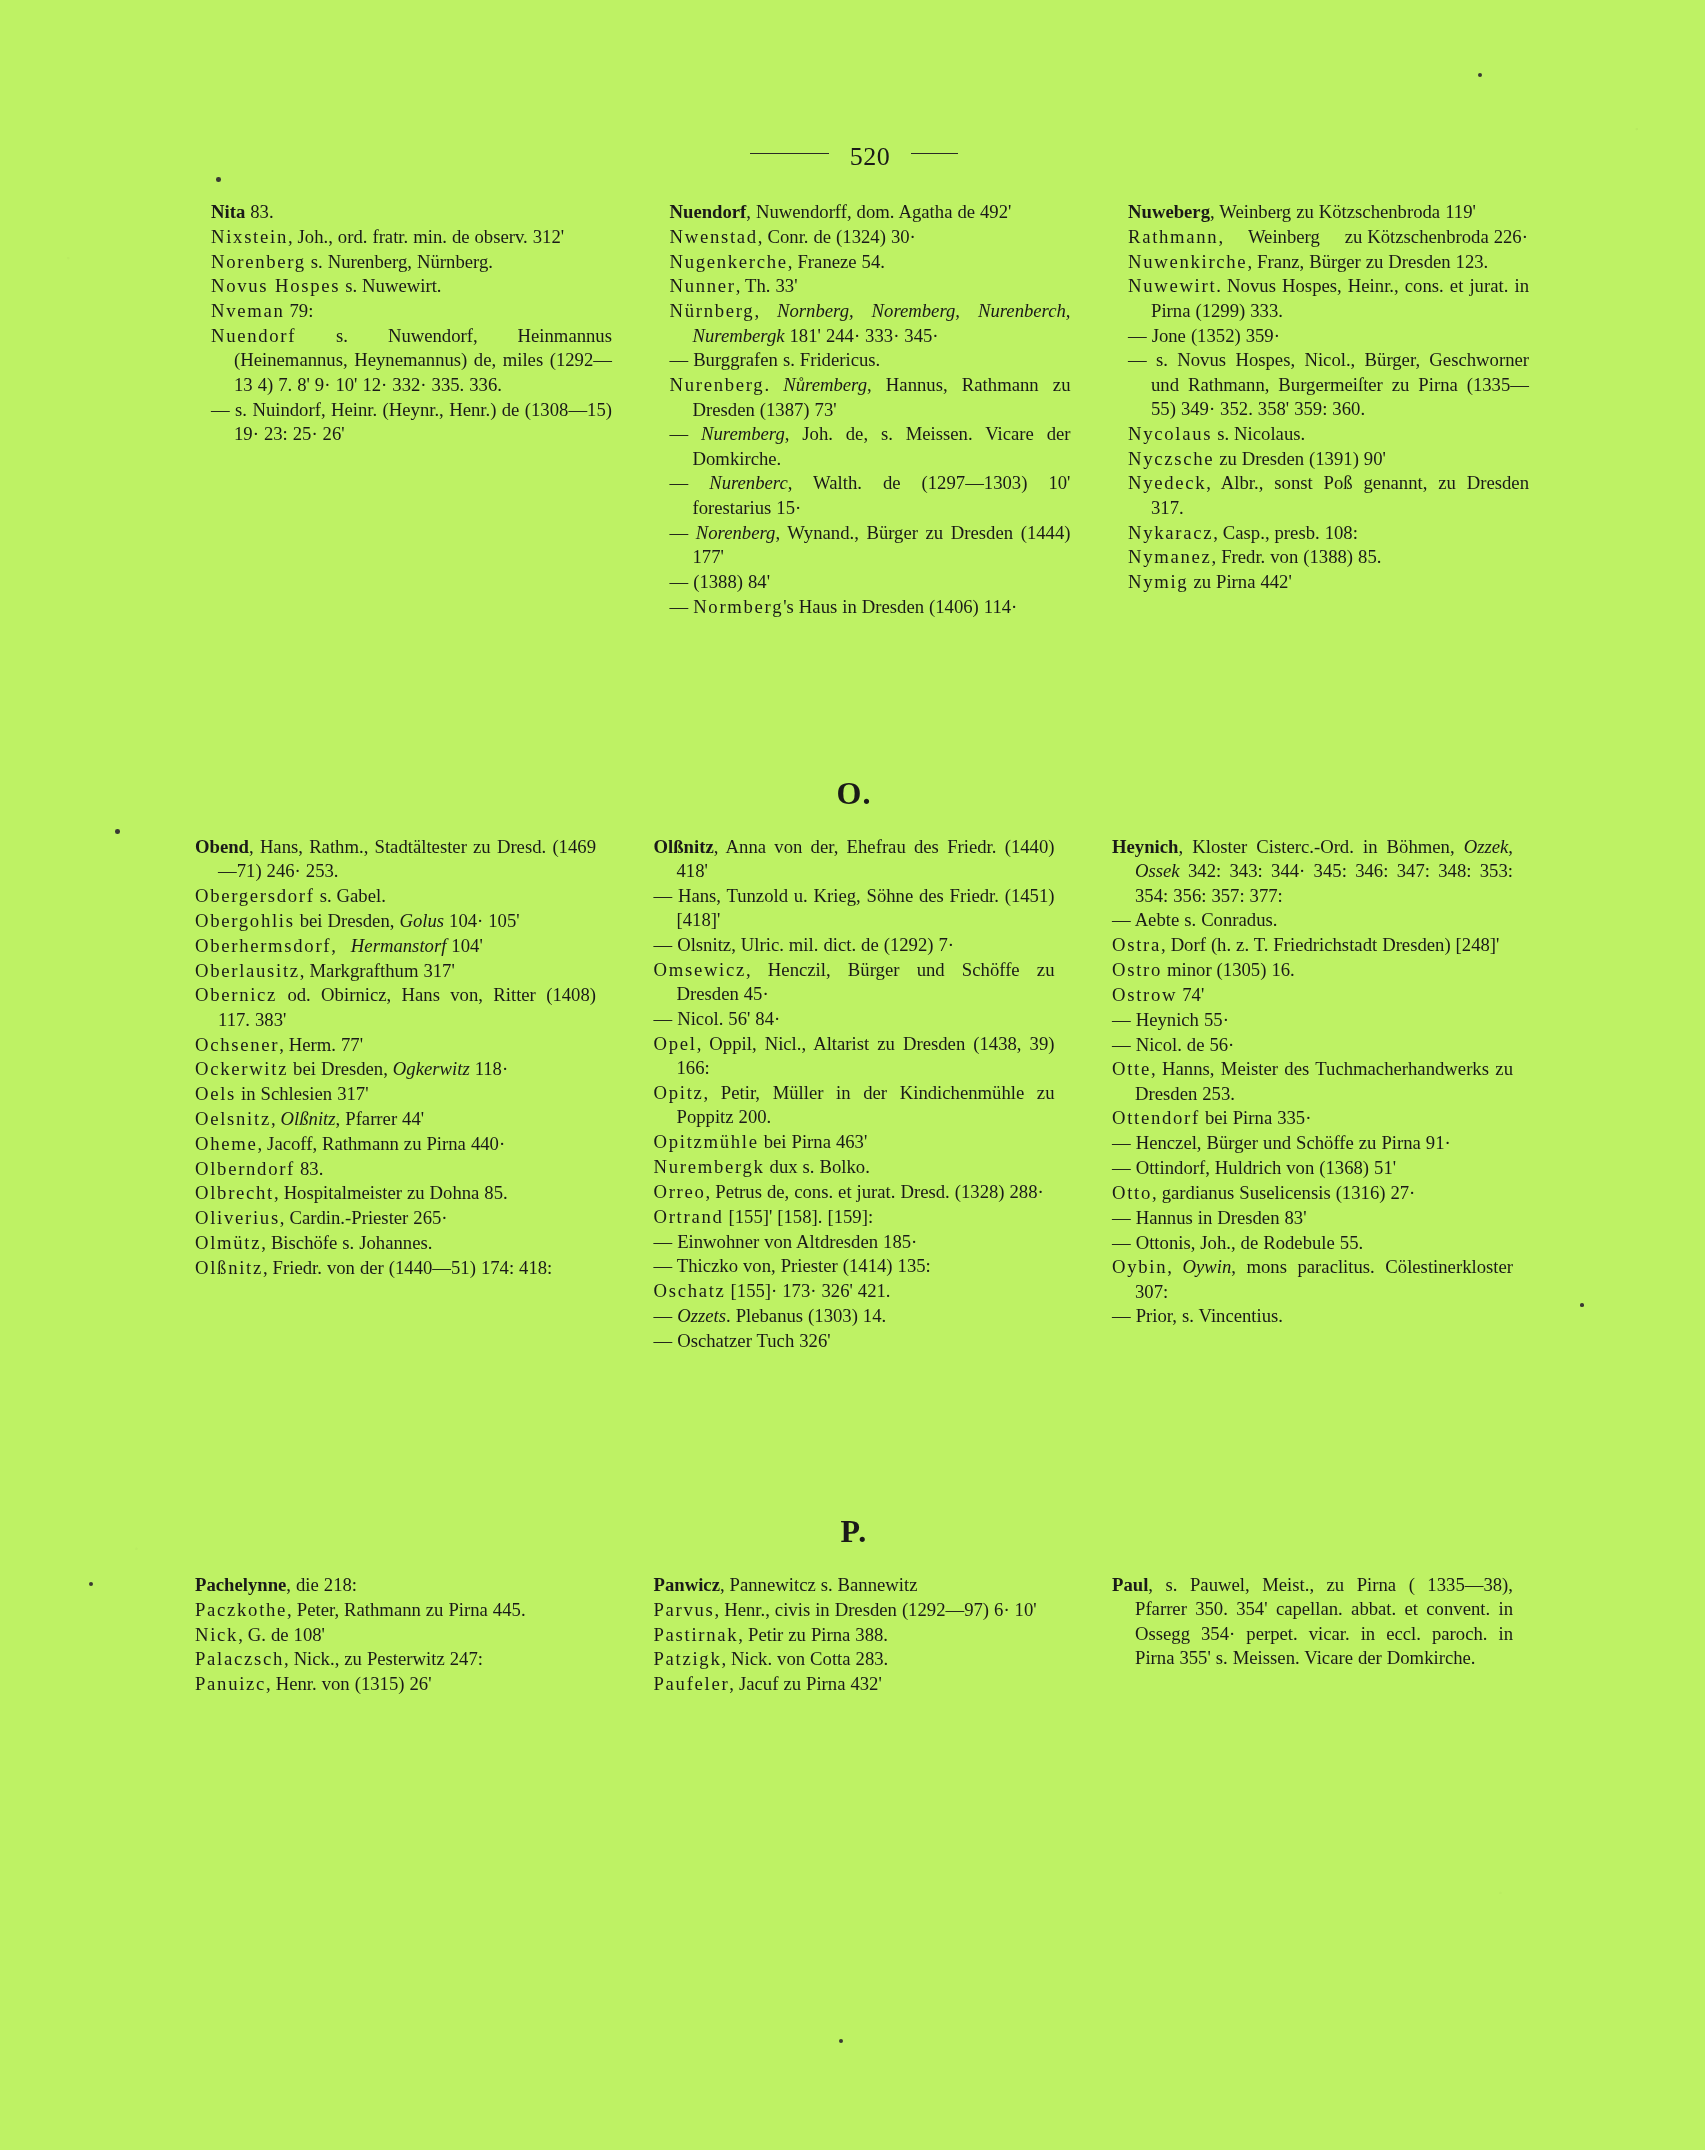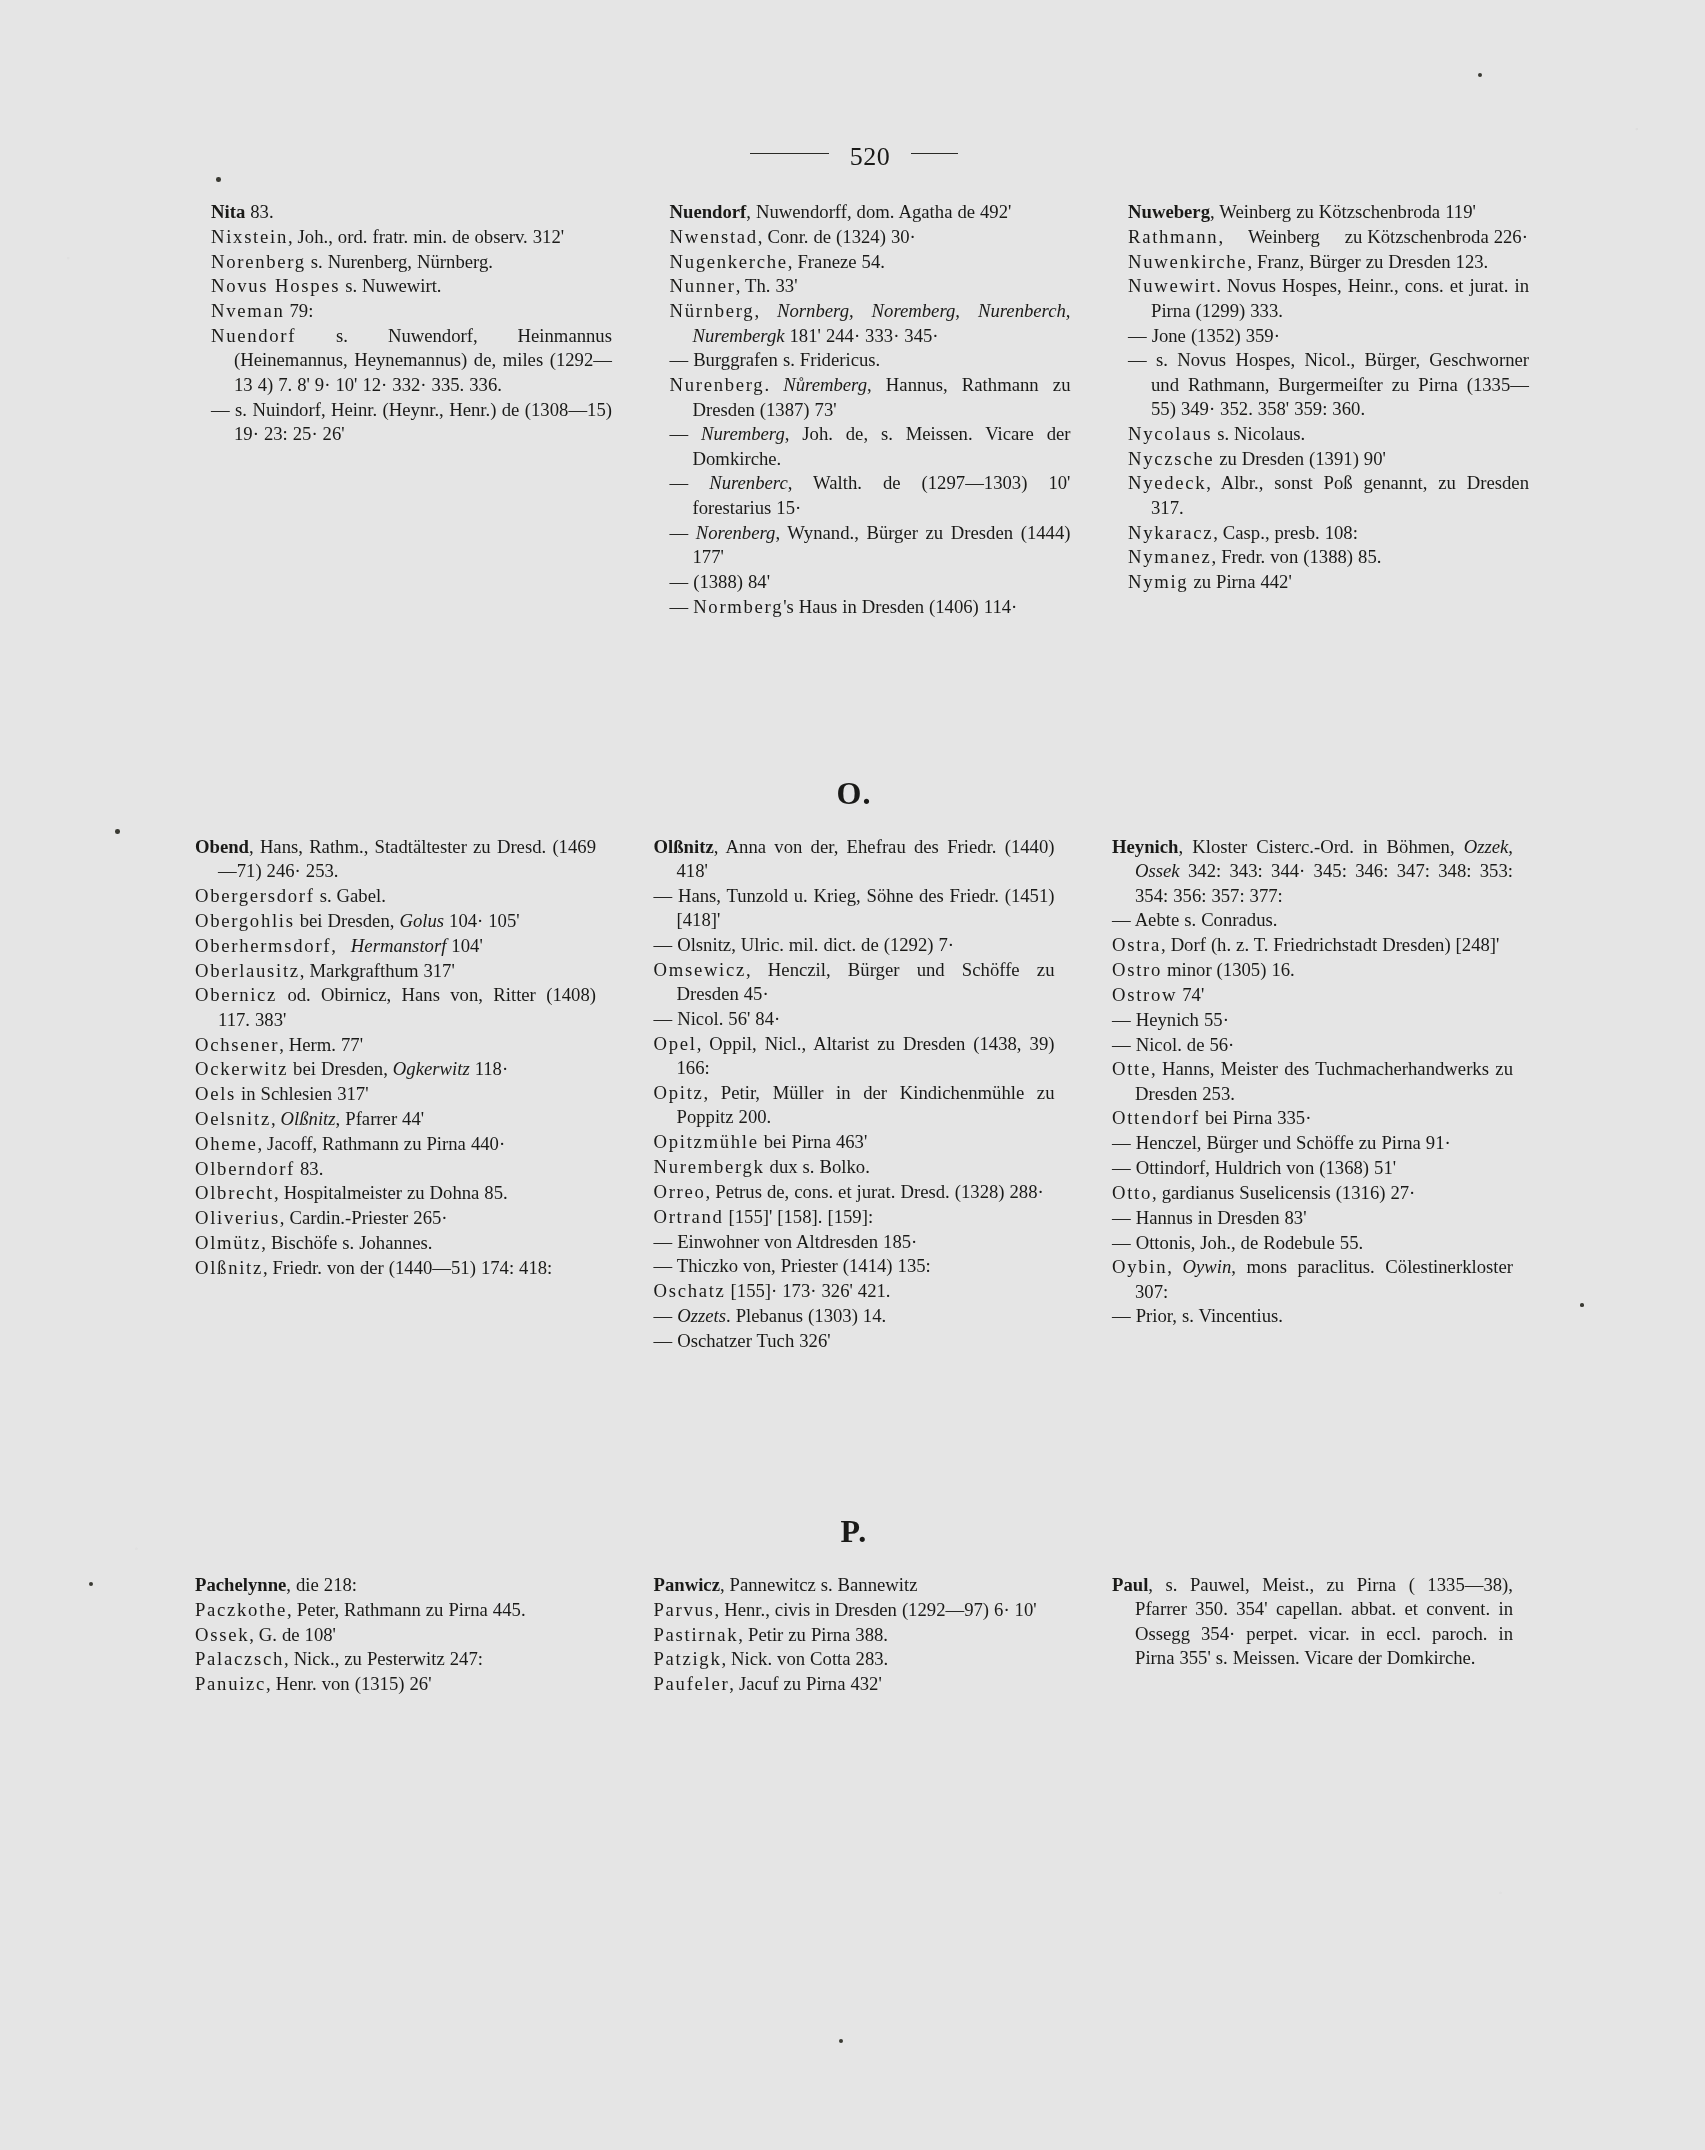--- a/index.html
+++ b/index.html
@@ -13,21 +13,21 @@
     font-family: "Liberation Serif", serif;
     color: #1a1a18;
     position: relative;
     overflow: hidden;
   }
   .page {
     position: absolute;
     left: 0; top: 0;
     width: 1705px;
     height: 2151px;
-    background: #e5e5e5;
+    background: #bef264;
   }
   
   .page::before {
     content: "";
     position: absolute;
     inset: 0;
     background:
       radial-gradient(circle at 4% 12%, rgba(0,0,0,0.025) 0 1.1px, transparent 1.6px),
       radial-gradient(circle at 96% 6%,  rgba(0,0,0,0.03) 0 1.1px, transparent 1.6px),
       radial-gradient(circle at 8% 72%,  rgba(0,0,0,0.02) 0 1.1px, transparent 1.6px),
@@ -242,21 +242,21 @@
       </div>
     </div>
 
     <div class="section" id="section-p">
       <div class="section-letter">P.</div>
       <div class="letter-gap-bottom"></div>
       <div class="cols">
         <div class="col">
           <p class="entry"><span class="hw">Pachelynne</span>, die 218:</p>
           <p class="entry"><span class="sp">Paczkothe</span>, Peter, Rathmann zu Pirna 445.</p>
-          <p class="entry"><span class="sp">Ossek</span>, G. de 108'</p>
+          <p class="entry"><span class="sp">Nick</span>, G. de 108'</p>
           <p class="entry"><span class="sp">Palaczsch</span>, Nick., zu Pesterwitz 247:</p>
           <p class="entry"><span class="sp">Panuizc</span>, Henr. von (1315) 26'</p>
         </div>
 
         <div class="col">
           <p class="entry"><span class="hw">Panwicz</span>, Pannewitcz s. Bannewitz</p>
           <p class="entry"><span class="sp">Parvus</span>, Henr., civis in Dresden (1292—97) 6· 10'</p>
           <p class="entry"><span class="sp">Pastirnak</span>, Petir zu Pirna 388.</p>
           <p class="entry"><span class="sp">Patzigk</span>, Nick. von Cotta 283.</p>
           <p class="entry"><span class="sp">Paufeler</span>, Jacuf zu Pirna 432'</p>

